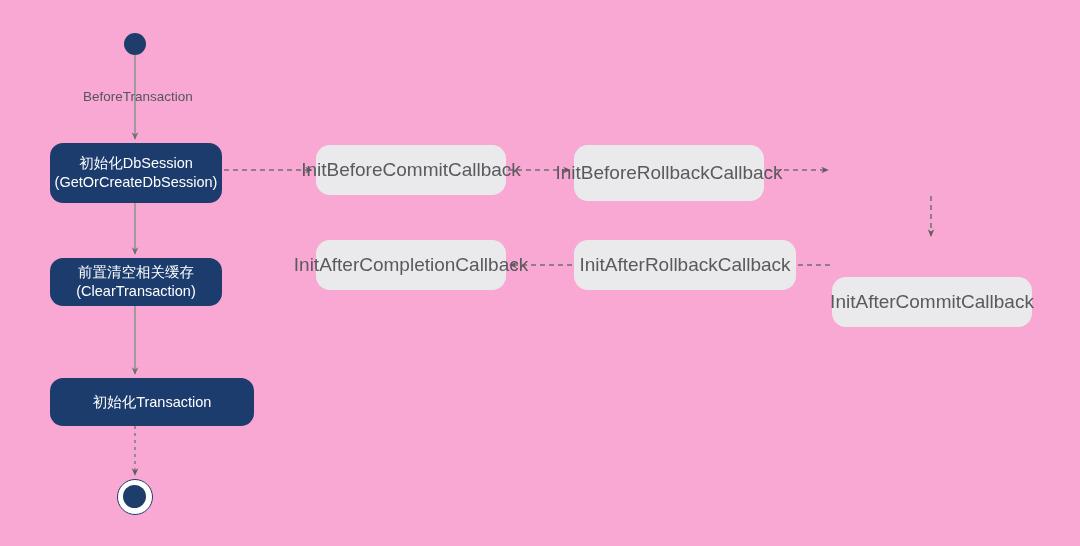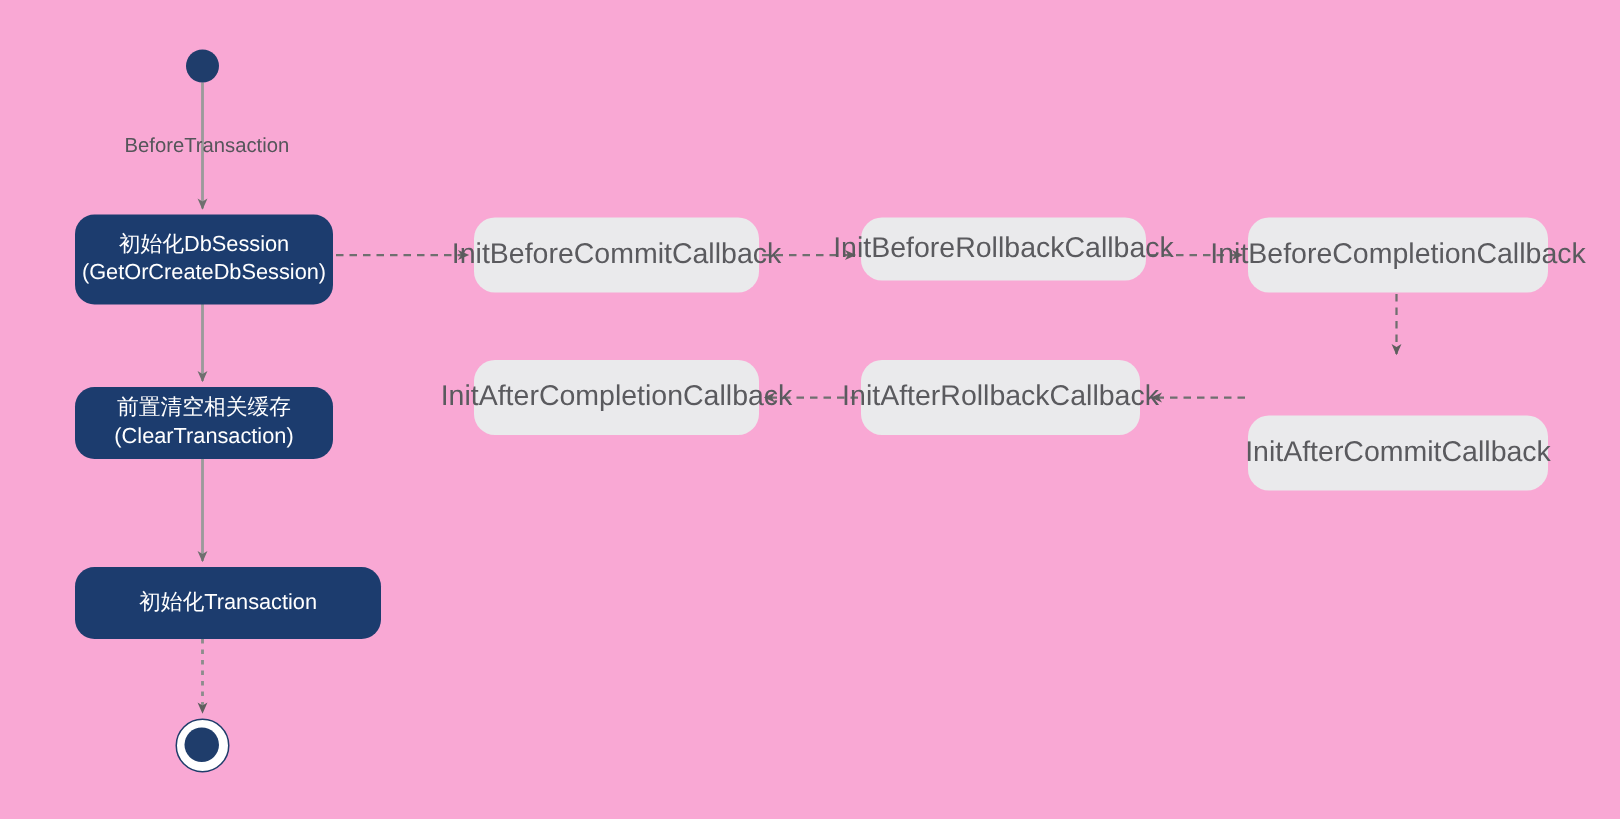--- a/index.html
+++ b/index.html
@@ -133,33 +133,30 @@
   </div>
 
   <div class="node node-activity" style="left:50px; top:378px; width:204px; height:48px;">
     <span class="node-line">初始化Transaction</span>
   </div>
 
   <div class="node node-callback" style="left:316px; top:145px; width:190px; height:50px;">
     <span class="node-line">InitBeforeCommitCallback</span>
   </div>
 
-  <div class="node node-callback" style="left:574px; top:145px; width:190px; height:42px;">
+  <div class="node node-callback" style="left:574px; top:145px; width:190px; height:56px;">
     <span class="node-line">InitBeforeRollbackCallback</span>
   </div>
 
-  <div class="node node-callback" style="left:832px; top:145px; width:200px; height:50px;">
-    <span class="node-line">InitBeforeCompletionCallback</span>
-  </div>
 
   <div class="node node-callback" style="left:832px; top:240px; width:200px; height:50px;margin-top:37px;">
     <span class="node-line">InitAfterCommitCallback</span>
   </div>
 
-  <div class="node node-callback" style="left:574px; top:240px; width:186px; height:50px;">
+  <div class="node node-callback" style="left:574px; top:240px; width:222px; height:50px;">
     <span class="node-line">InitAfterRollbackCallback</span>
   </div>
 
   <div class="node node-callback" style="left:316px; top:240px; width:190px; height:50px;">
     <span class="node-line">InitAfterCompletionCallback</span>
   </div>
 
 </div>
 
 </body></html>

